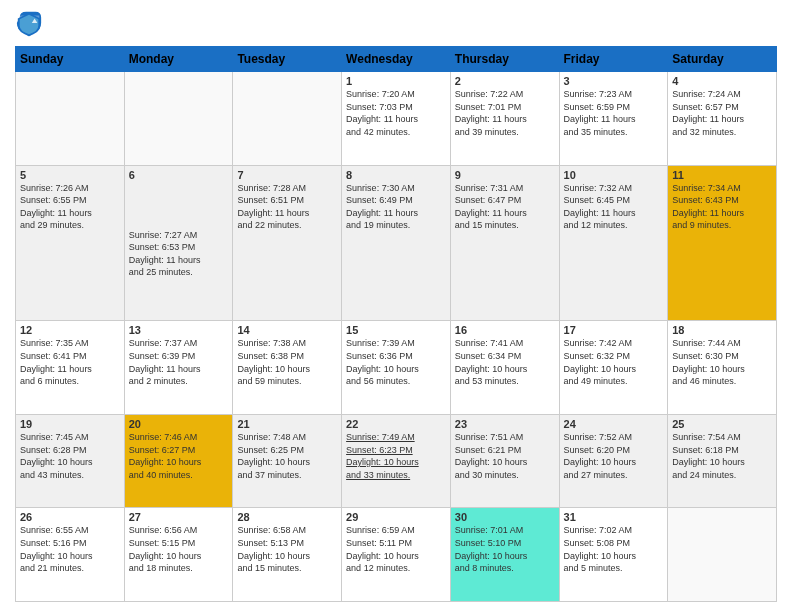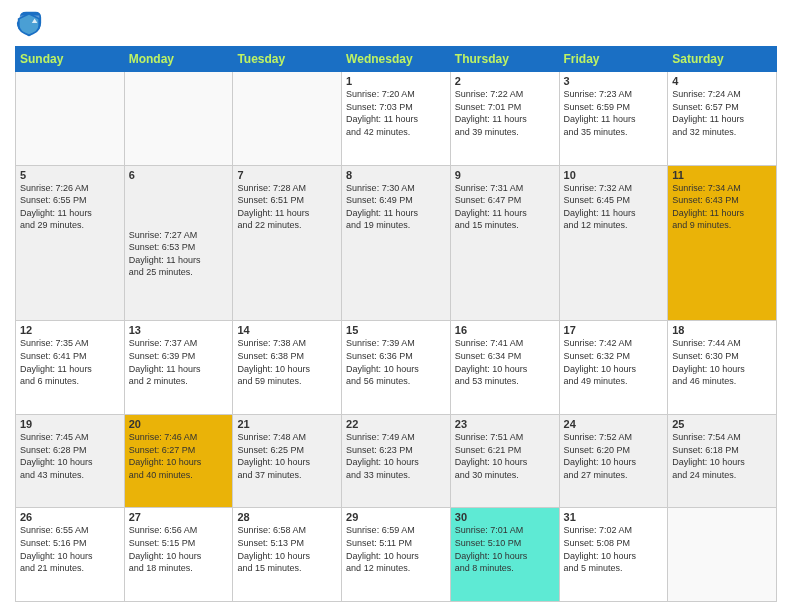--- a/index.html
+++ b/index.html
@@ -62,21 +62,21 @@
     }
     .calendar {
       flex: 1;
       border: 1px solid #ccc;
       border-collapse: collapse;
       width: 100%;
       table-layout: fixed;
     }
     .calendar th {
       background-color: #1a6fc4;
-      color: #bef264;
+      color: #000000;
       font-size: 12px;
       font-weight: bold;
       padding: 5px 4px;
       text-align: left;
       border: 1px solid #1a6fc4;
     }
     .calendar td {
       border: 1px solid #ccc;
       vertical-align: top;
       padding: 3px 4px;
@@ -295,21 +295,21 @@
           </td>
           <td style="background: rgb(240, 240, 240);">
             <span class="day-num">21</span>
             <div class="day-info" style="white-space: pre-line;">Sunrise: 7:48 AM
 Sunset: 6:25 PM
 Daylight: 10 hours
 and 37 minutes.</div>
           </td>
           <td style="background: rgb(240, 240, 240);">
             <span class="day-num">22</span>
-            <div class="day-info" style="white-space: pre-line;">Sunrise: 7:49 AM
+            <div class="day-info" style="white-space: pre-line; text-decoration: underline;">Sunrise: 7:49 AM
 Sunset: 6:23 PM
 Daylight: 10 hours
 and 33 minutes.</div>
           </td>
           <td style="background: rgb(240, 240, 240);">
             <span class="day-num">23</span>
             <div class="day-info" style="white-space: pre-line;">Sunrise: 7:51 AM
 Sunset: 6:21 PM
 Daylight: 10 hours
 and 30 minutes.</div>

